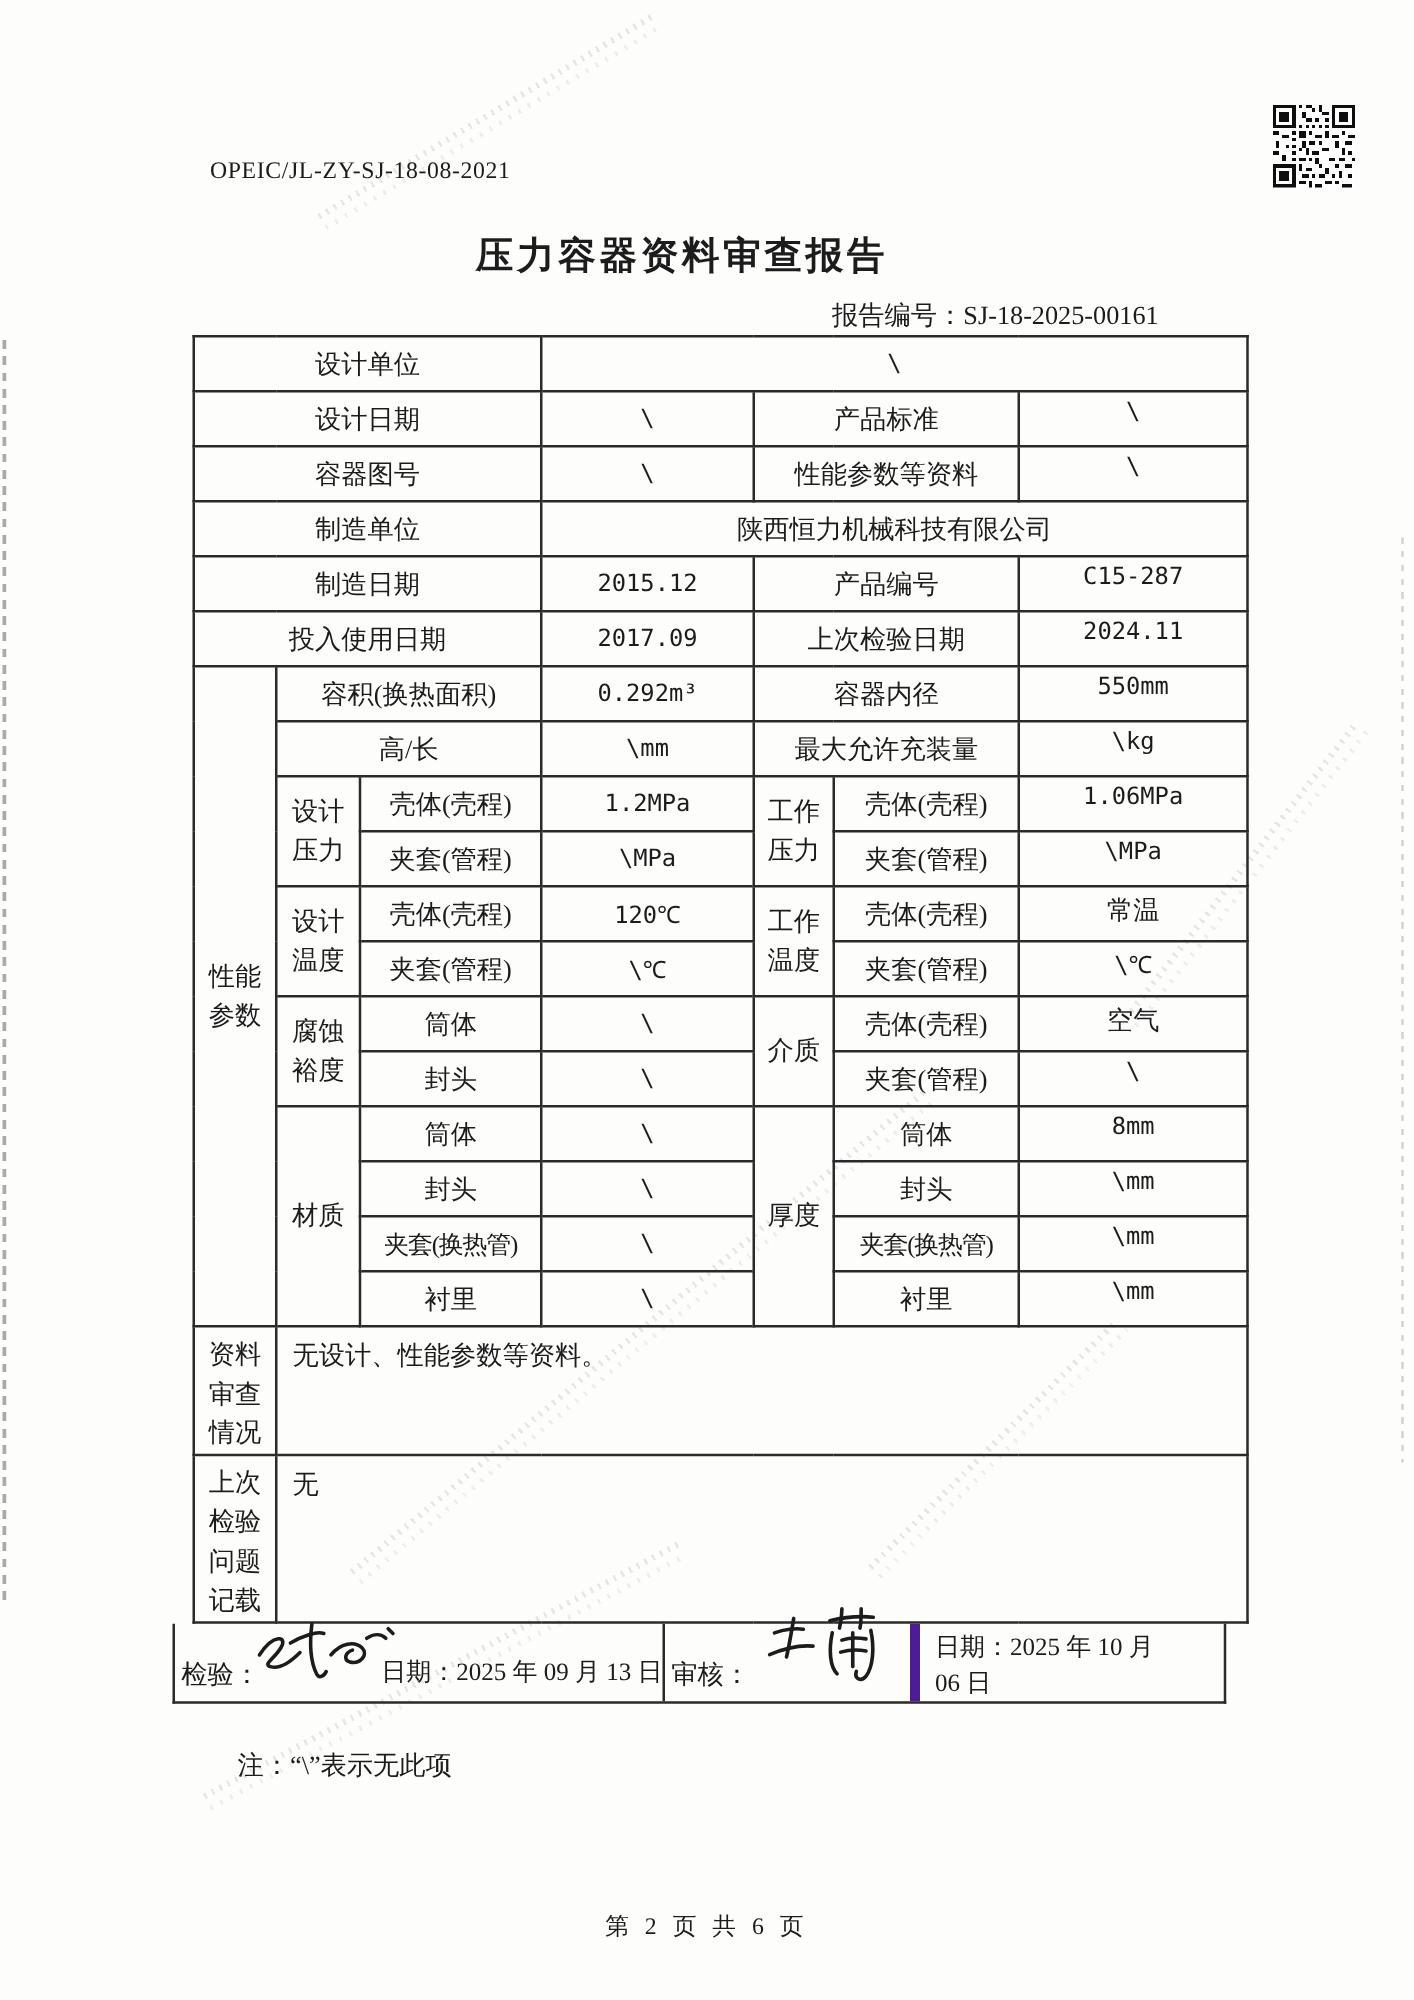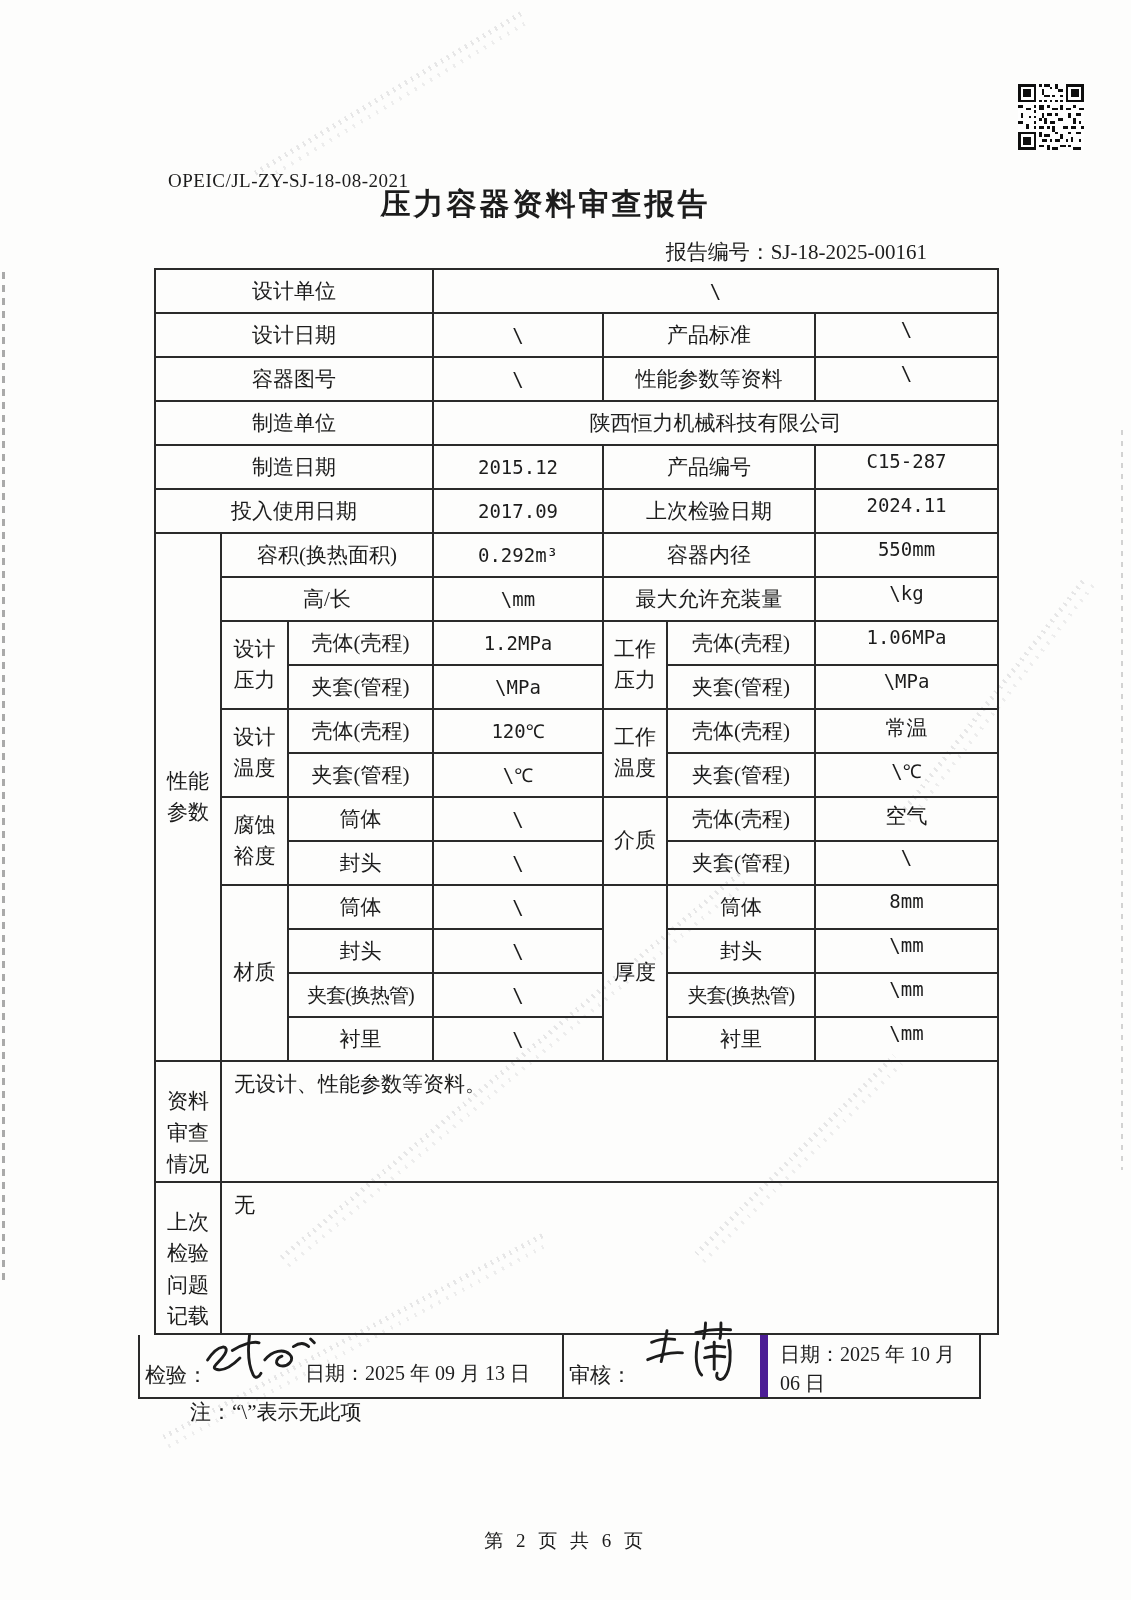--- a/index.html
+++ b/index.html
@@ -2,45 +2,45 @@
 <html><head>
 <meta charset="utf-8">
 <style>
   html,body{margin:0;padding:0;}
   body{
     width:1131px;height:1600px;position:relative;background:#fdfdfc;
     font-family:"Liberation Serif","DejaVu Serif",serif;color:#1c1c1c;
     overflow:hidden;
   }
   
-  .doc-code{position:absolute;left:168px;top:126px;font-size:19px;letter-spacing:.5px;margin-top:44px;}
+  .doc-code{position:absolute;left:168px;top:126px;font-size:19px;letter-spacing:.5px;}
   .title{position:absolute;left:0;top:184px;width:1043px;text-align:center;
          font-size:30px;font-weight:bold;letter-spacing:3px;margin-left:24px;}
   .report-no{position:absolute;left:0;top:238px;width:927px;text-align:right;font-size:21px;}
   .qr{position:absolute;left:1018px;top:84px;}
   
   .tbl-wrap{position:absolute;left:138px;top:268px;width:845px;}
   table{border-collapse:collapse;table-layout:fixed;width:843px;margin-left:16px;}
   td{border:2px solid #2a2a2a;text-align:center;vertical-align:middle;
      font-size:21px;padding:0 2px;overflow:visible;}
   tr{height:44px;}
   tr.tall1{height:96px;}
   tr.tall2{height:120px;}
   .val{font-family:"DejaVu Sans Mono","Liberation Mono",monospace;font-size:19px;}
   .cjkval{font-family:"Liberation Serif","DejaVu Serif",serif;font-size:21px;}
   .vtop{vertical-align:top;padding-top:4px;}
   .wrap{display:inline-block;width:46px;word-break:break-all;line-height:1.5;}
-  .side-top{vertical-align:top;padding-top:24px;border-radius:22px;}
+  .side-top{vertical-align:top;padding-top:6px;border-radius:22px;}
   .content-cell{text-align:left;vertical-align:top;padding:8px 12px;font-size:21px;}
   .tight{font-size:20px;letter-spacing:-1px;padding:0;}
   
   .sig-row{width:843px;height:64px;border:2px solid #2a2a2a;border-top:none;
            display:flex;box-sizing:border-box;background:transparent;}
   .sig-cell{position:relative;height:100%;box-sizing:border-box;}
-  .sig-c1{width:424px;border-right:2px solid #2a2a2a;}
+  .sig-c1{width:392px;border-right:2px solid #2a2a2a;}
   .sig-c2{width:204px;border-right:8px solid #4c1d95;}
   .sig-c3{flex:1;padding:5px 4px 0 12px;font-size:20px;line-height:1.45;text-align:left;}
   .sig-label{position:absolute;left:5px;bottom:8px;font-size:21px;}
   .sig-date{position:absolute;left:165px;bottom:10px;font-size:20px;}
   .sig-svg1{position:absolute;left:58px;top:-4px;}
   .sig-svg2{position:absolute;left:76px;top:-20px;}
   
   .footnote{position:absolute;left:190px;top:1398px;font-size:21px;}
   .page-num{position:absolute;left:0;top:1528px;width:1131px;text-align:center;
             font-size:19px;letter-spacing:4px;}

